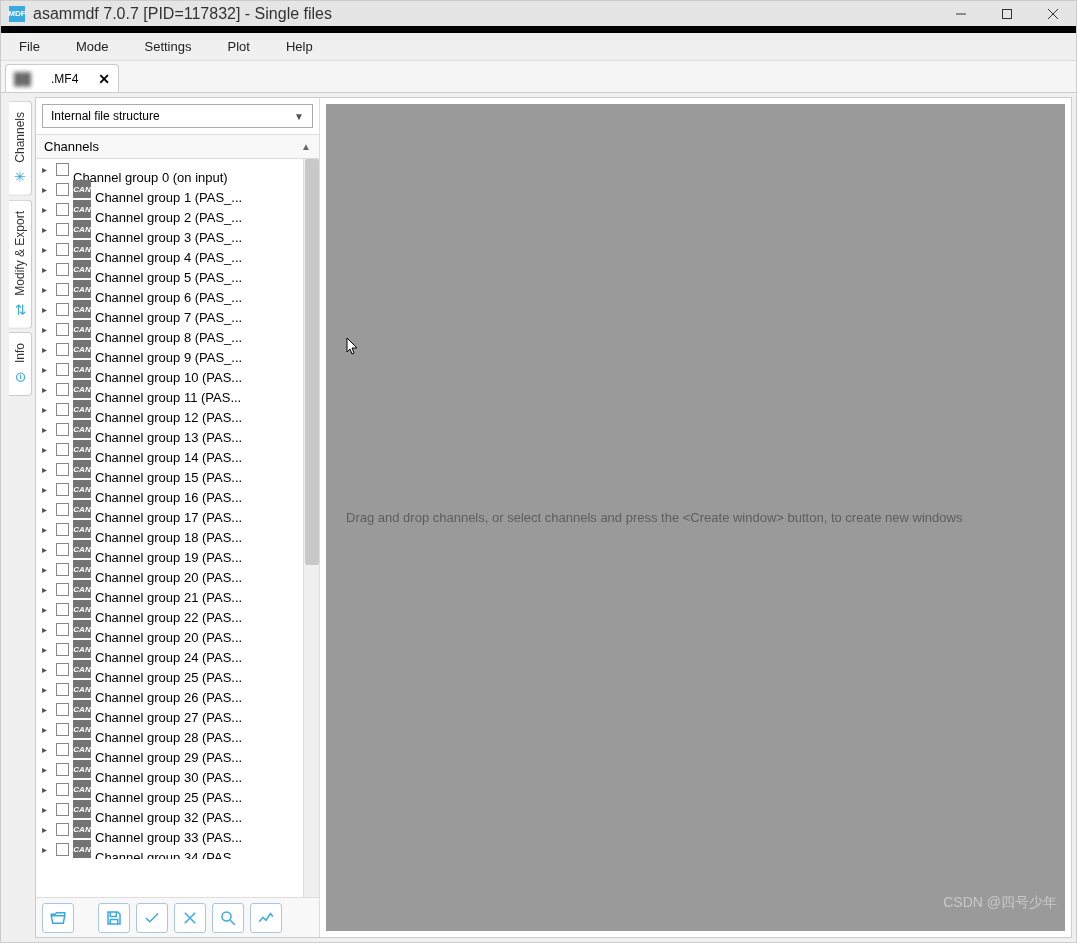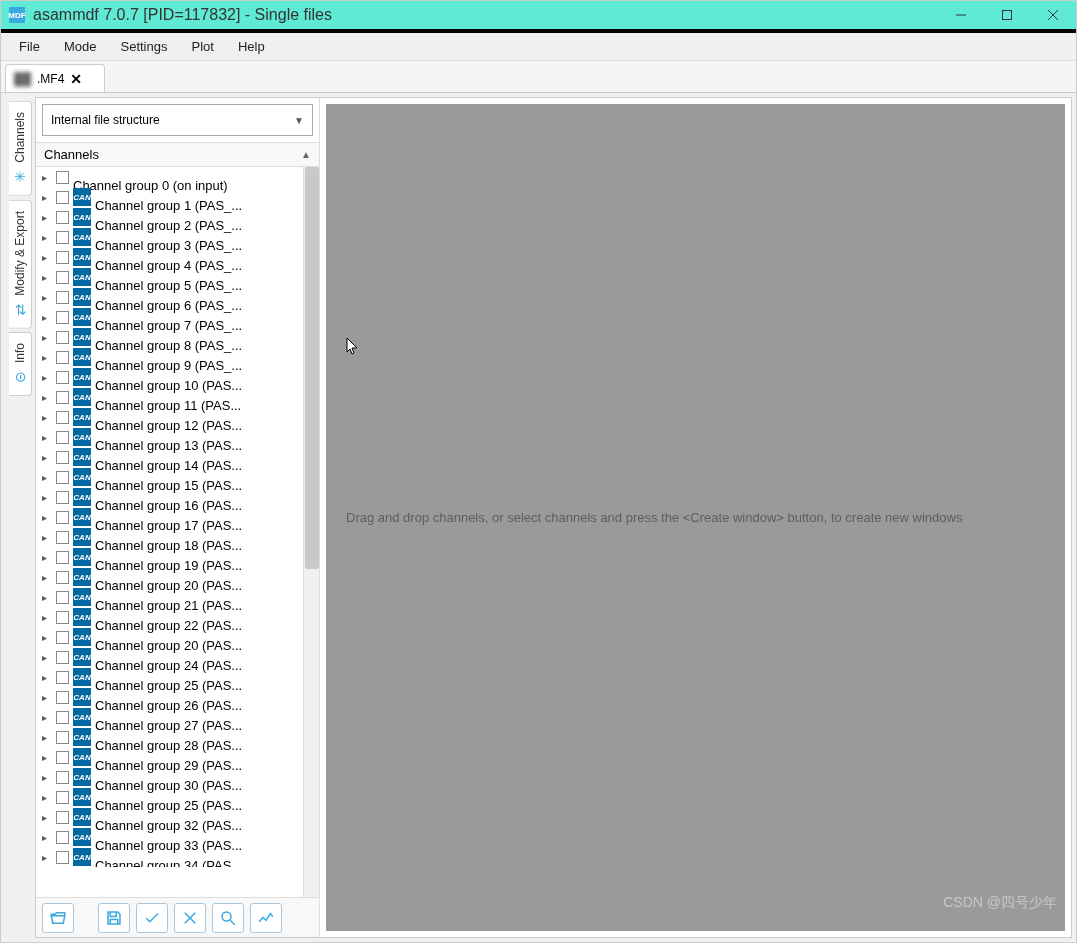--- a/index.html
+++ b/index.html
@@ -10,25 +10,25 @@
   width: 1077px;
   height: 943px;
   overflow: hidden;
   display: flex;
   flex-direction: column;
   border: 1px solid #ccc;
 }
 
 .titlebar {
   height: 32px;
-  background: #5eead4;
+  background: #e5e5e5;
   display: flex;
   align-items: center;
   padding-left: 8px;
-  border-bottom: 4px solid #000000;
+  border-bottom: 7px solid #000000;
 }
 .titlebar .app-icon {
   width: 16px; height: 16px;
   background: #3aa9e0;
   color: #fff;
   font-size: 8px;
   display: flex;
   align-items: center;
   justify-content: center;
   margin-right: 8px;
@@ -47,21 +47,21 @@
   color: #333;
 }
 .win-btn svg { width: 10px; height: 10px; stroke: #333; fill: none; stroke-width: 1; }
 
 .menubar {
   height: 28px;
   background: #f0f0f0;
   display: flex;
   align-items: center;
   padding: 0 8px;
-  gap: 4px;
+  gap: 16px;
   border-bottom: 1px solid #ddd;
 }
 .menubar .menu-item {
   padding: 4px 10px;
   color: #222;
   font-size: 13px;
 }
 
 .tabbar {
   height: 32px;
@@ -73,21 +73,21 @@
 }
 .file-tab {
   height: 28px;
   background: #fff;
   border: 1px solid #ccc;
   border-bottom: none;
   border-radius: 4px 4px 0 0;
   display: flex;
   align-items: center;
   padding: 0 8px;
-  gap: 6px;
+  gap: 20px;
   font-size: 12px;
   min-width: 100px;
 }
 .tab-close { font-weight: bold; font-size: 14px; }
 
 .main {
   flex: 1;
   display: flex;
   overflow: hidden;
   background: #f0f0f0;
@@ -134,21 +134,21 @@
 }
 
 .channel-panel {
   width: 284px;
   display: flex;
   flex-direction: column;
   border-right: 1px solid #ddd;
 }
 .dropdown {
   margin: 6px;
-  height: 32px;
+  height: 24px;
   border: 1px solid #aaa;
   background: #fff;
   display: flex;
   align-items: center;
   padding: 0 8px;
   justify-content: space-between;
   font-size: 12px;
 }
 .dropdown .chevron { font-size: 10px; color: #555; }
 .channels-header {
@@ -185,21 +185,21 @@
   font-size: 10px;
 }
 .tree-row .checkbox {
   width: 13px; height: 13px;
   border: 1px solid #888;
   background: #fff;
   flex-shrink: 0;
 }
 .tree-row .can-icon {
   width: 18px; height: 18px;
-  background: #0369a1;
+  background: #737373;
   color: #fff;
   font-size: 8px;
   font-style: italic;
   display: flex;
   align-items: center;
   justify-content: center;
   flex-shrink: 0;
   font-weight: bold;
 }
 .tree-row .row-text {

